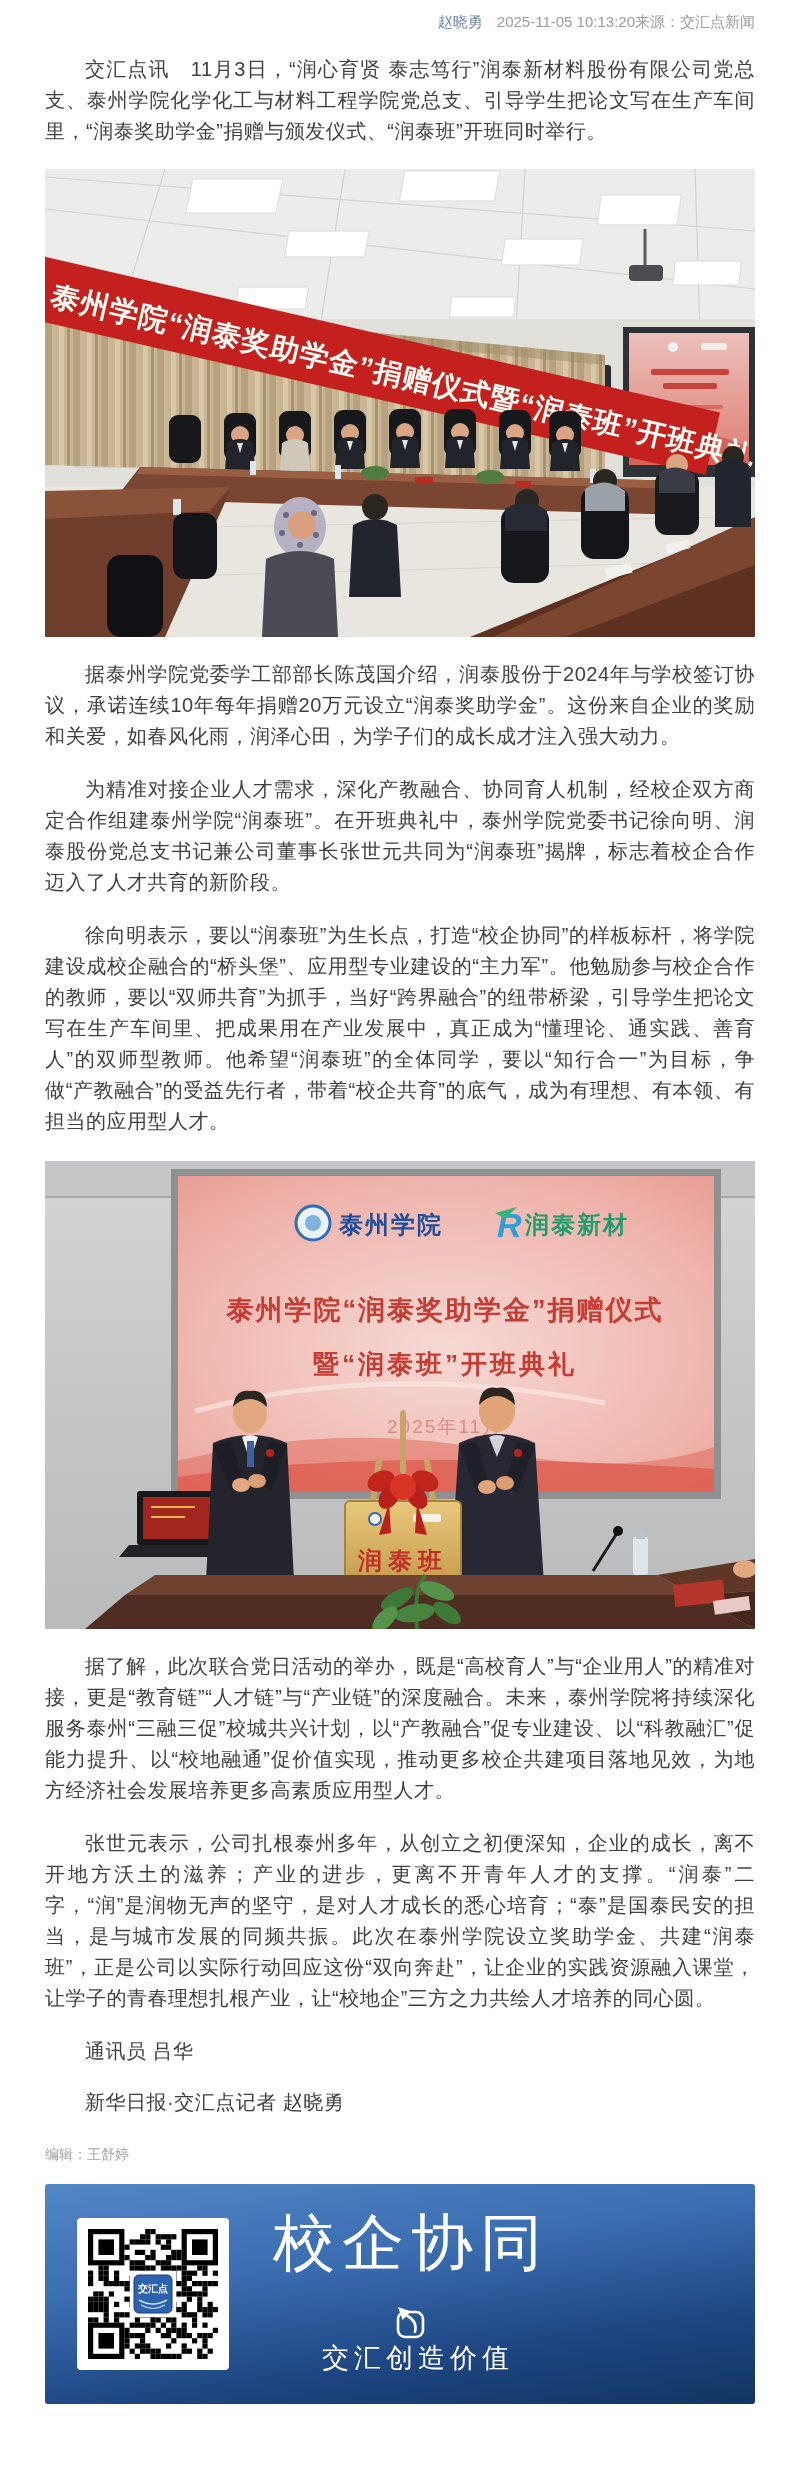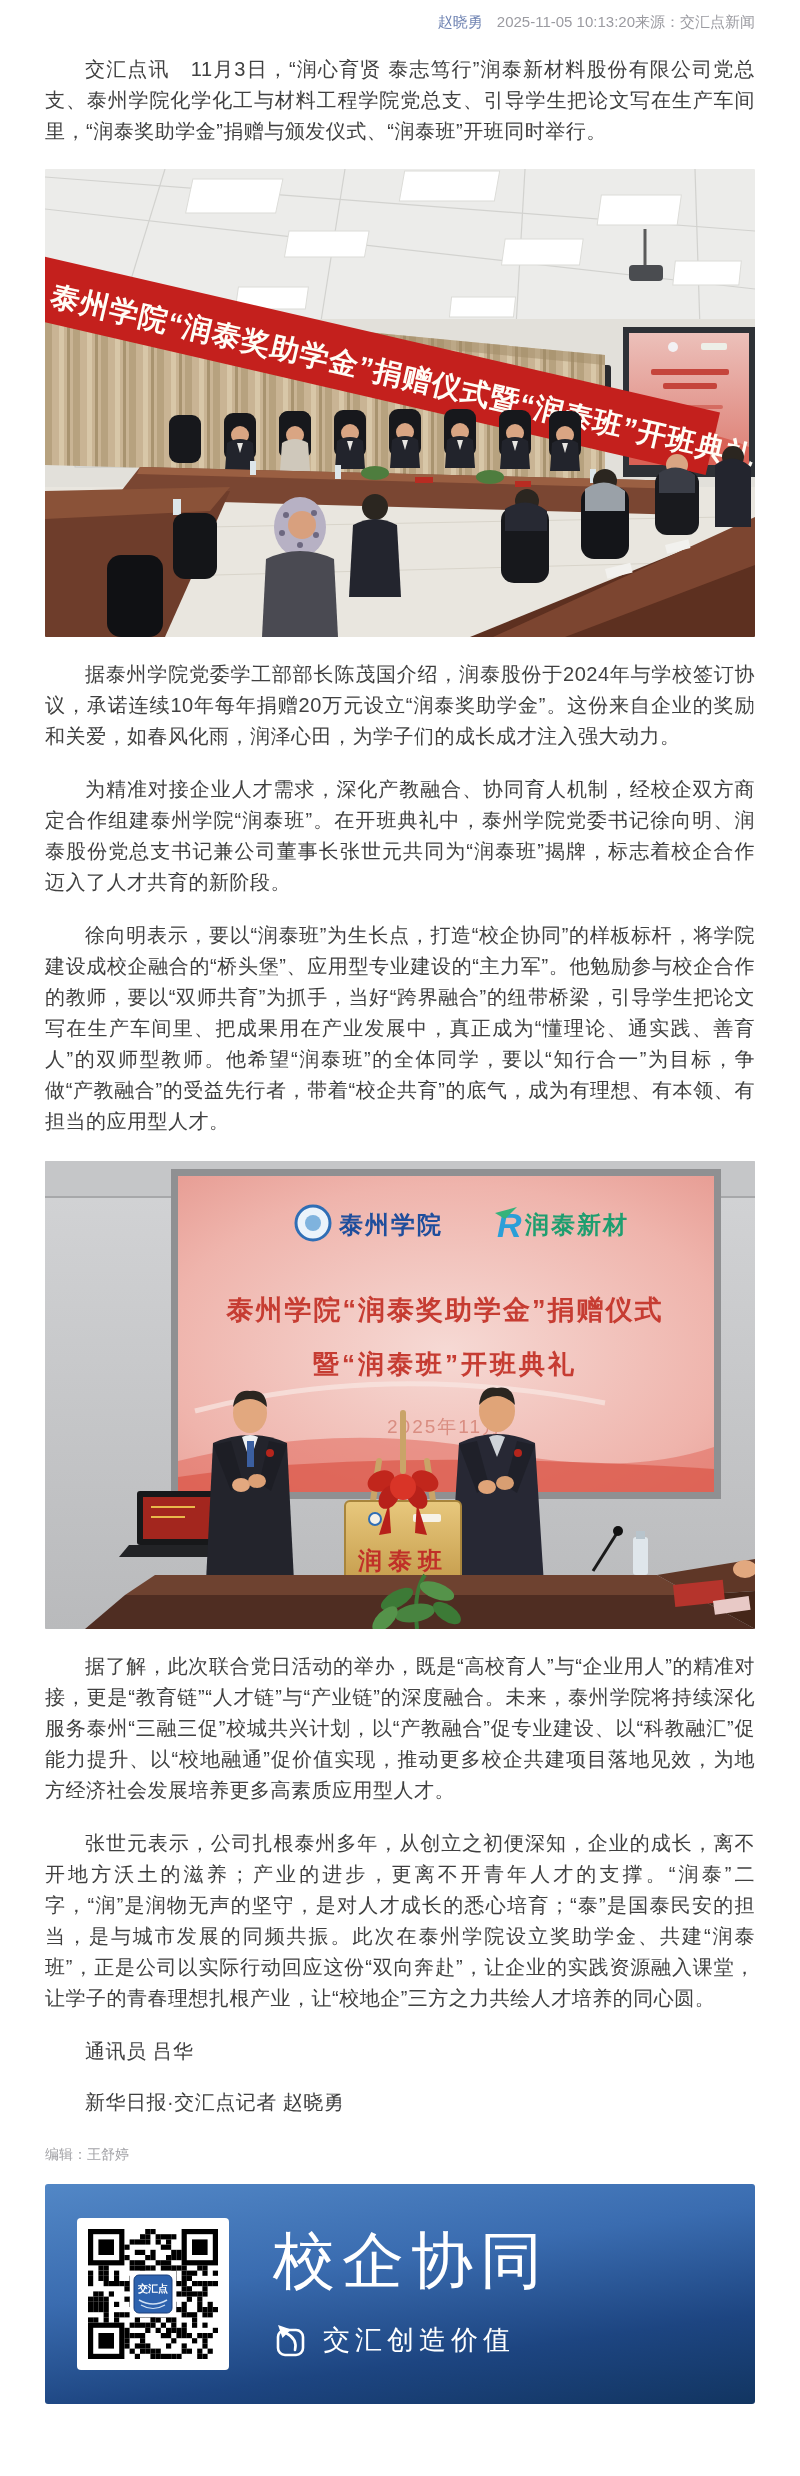--- a/index.html
+++ b/index.html
@@ -13,21 +13,21 @@
   .para{font-size:20px;line-height:31px;color:#404040;text-align:justify;text-indent:2em;letter-spacing:0.5px;margin:22px 0;}
   .byline{font-size:20px;line-height:31px;color:#404040;text-indent:2em;letter-spacing:0.5px;margin:20px 0;}
   .editor{font-size:14px;color:#a2a2a6;margin:28px 0 0 0;}
   figure{margin:18px 0 16px 0;width:710px;}
   figure svg{display:block;border-radius:1px;}
   .banner{margin-top:20px;width:710px;height:220px;border-radius:3px;
     background:linear-gradient(172deg,#5287c6 0%,#3a6cb0 38%,#1d4581 72%,#123561 100%);
     display:flex;align-items:center;box-sizing:border-box;padding-left:32px;cursor:pointer;}
   .banner-right{margin-left:44px;}
   .banner-title{font-size:62px;color:#ffffff;letter-spacing:7px;font-weight:500;line-height:1;}
-  .banner-slogan{display:flex;align-items:center;margin-top:30px;}
+  .banner-slogan{display:flex;align-items:center;margin-top:30px;flex-direction:column;}
   .banner-slogan .txt{font-size:27px;color:#ffffff;letter-spacing:5px;margin-left:14px;}
 </style>
 </head>
 <body>
 
 <div class="content">
 
 
   <div class="meta">
     <div>

